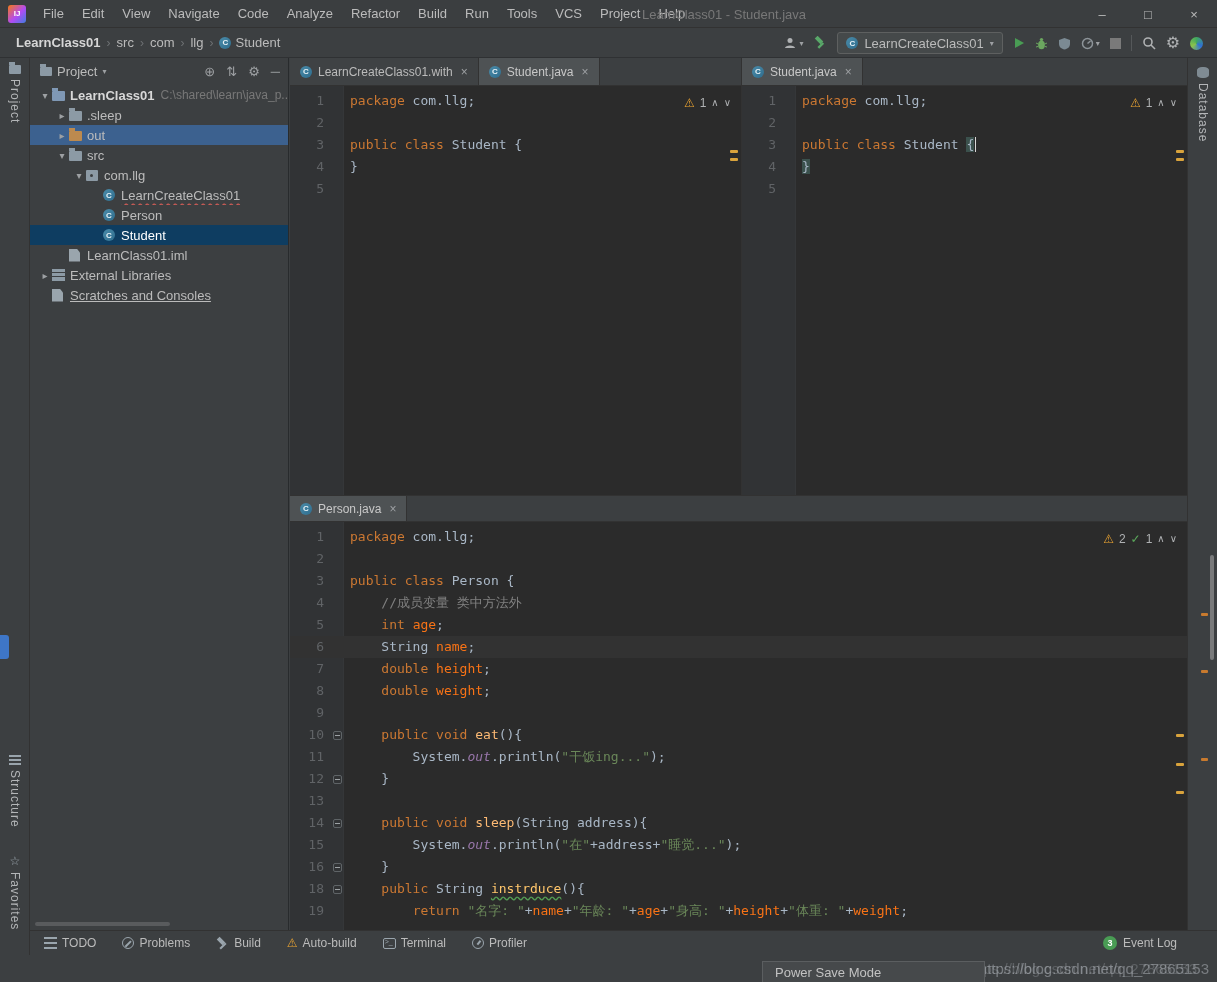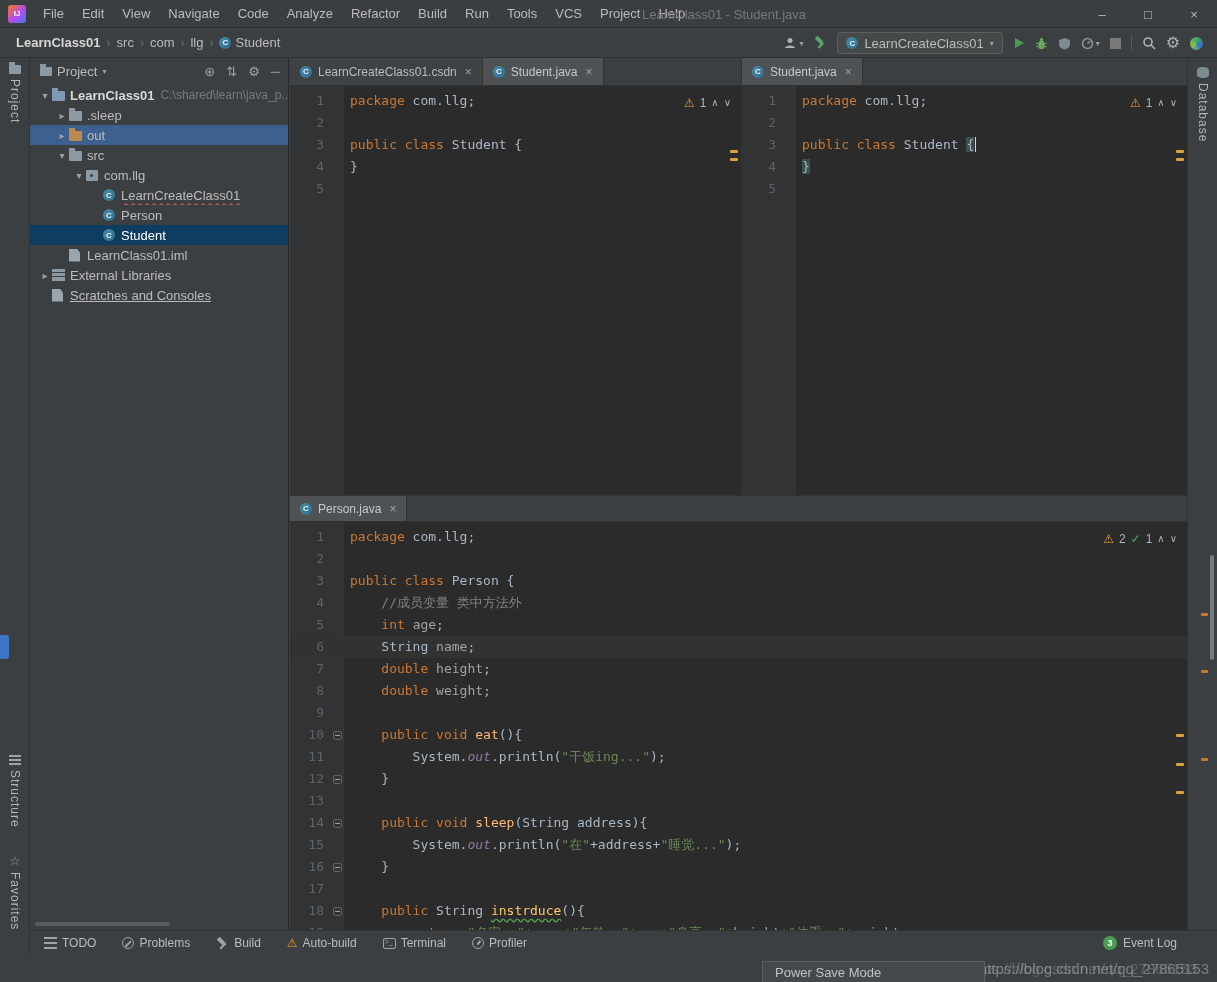--- a/index.html
+++ b/index.html
@@ -108,21 +108,21 @@
   .ed-content{position:relative;height:409px;background:#2b2b2b;overflow:hidden;padding-top:4px;
     font-family:"DejaVu Sans Mono",monospace;font-size:13px;line-height:22px}
   .gutterbg{position:absolute;left:0;top:0;bottom:0;width:54px;background:#313335;border-right:1px solid #353739}
   .line{display:flex;height:22px;position:relative;z-index:1}
   .line.cur{background:#323232}
   .ln{width:40px;flex:none;text-align:right;padding-right:6px;color:#606366}
   .foldcol{width:14px;flex:none;display:flex;align-items:center;justify-content:center}
   .fold-mark{width:9px;height:9px;border:1px solid #5f6467;border-radius:2px;position:relative}
   .fold-mark::after{content:"";position:absolute;left:1px;right:1px;top:3px;height:1px;background:#9da2a5}
   .codetxt{white-space:pre;padding-left:6px}
-  .tk-k{color:#cc7832}.tk-p{color:#a9b7c6}.tk-f{color:#a3a3a3}
+  .tk-k{color:#cc7832}.tk-p{color:#a9b7c6}.tk-f{color:#f97316}
   .tk-fi{color:#9876aa;font-style:italic}.tk-s{color:#6a8759}.tk-c{color:#808080}
   .tk-m{color:#fdba74}
   .tk-mu{color:#ffc66b;text-decoration:underline wavy #549e54;text-underline-offset:3px}
   .tk-b{background:#3b514d;color:#a9b7c6}
   .caret{display:inline-block;width:1px;height:15px;background:#d8d8d8;vertical-align:text-bottom;margin-left:1px}
   .insp{position:absolute;top:6px;right:10px;display:flex;align-items:center;gap:5px;z-index:2;
     color:#afb1b3;font-size:12px;font-family:"Liberation Sans",sans-serif}
   .insp .wi{color:#f0a732}
   .insp .oki{color:#5ba85b}
   .chev{color:#afb1b3;font-size:10px}
@@ -396,21 +396,21 @@
       </div>
     <div class="hscroll"></div>
   </div>
 
   <div class="editor-area">
 
     <div class="egroup" id="gTL">
       <div class="tabbar" id="tabsTL">
           <div class="tab">
             <span class="ic-class ic-sm">C</span>
-            <span class="tab-label">LearnCreateClass01.csdn</span>
+            <span class="tab-label">LearnCreateClass01.with</span>
             <span class="tab-close">×</span>
           </div>
           <div class="tab active">
             <span class="ic-class ic-sm">C</span>
             <span class="tab-label">Student.java</span>
             <span class="tab-close">×</span>
           </div>
         </div>
       <div class="ed-content" id="edTL">
         <div class="gutterbg"></div>
@@ -599,25 +599,20 @@
             <span class="codetxt"><span class="tk-p">        System.</span><span class="tk-fi">out</span><span class="tk-p">.println(</span><span class="tk-s">"在"</span><span class="tk-p">+address+</span><span class="tk-s">"睡觉..."</span><span class="tk-p">);</span></span>
           </div>
           <div class="line">
             <span class="ln">16</span>
             <span class="foldcol">
               <span class="fold-mark"></span>
             </span>
             <span class="codetxt"><span class="tk-p">    }</span></span>
           </div>
           <div class="line">
-            <span class="ln">17</span>
-            <span class="foldcol"></span>
-            <span class="codetxt"></span>
-          </div>
-          <div class="line">
             <span class="ln">18</span>
             <span class="foldcol">
               <span class="fold-mark"></span>
             </span>
             <span class="codetxt"><span class="tk-p">    </span><span class="tk-k">public</span><span class="tk-p"> String </span><span class="tk-mu">instrduce</span><span class="tk-p">(){</span></span>
           </div>
           <div class="line">
             <span class="ln">19</span>
             <span class="foldcol"></span>
             <span class="codetxt"><span class="tk-p">        </span><span class="tk-k">return</span><span class="tk-p"> </span><span class="tk-s">"名字: "</span><span class="tk-p">+</span><span class="tk-f">name</span><span class="tk-p">+</span><span class="tk-s">"年龄: "</span><span class="tk-p">+</span><span class="tk-f">age</span><span class="tk-p">+</span><span class="tk-s">"身高: "</span><span class="tk-p">+</span><span class="tk-f">height</span><span class="tk-p">+</span><span class="tk-s">"体重: "</span><span class="tk-p">+</span><span class="tk-f">weight</span><span class="tk-p">;</span></span>

